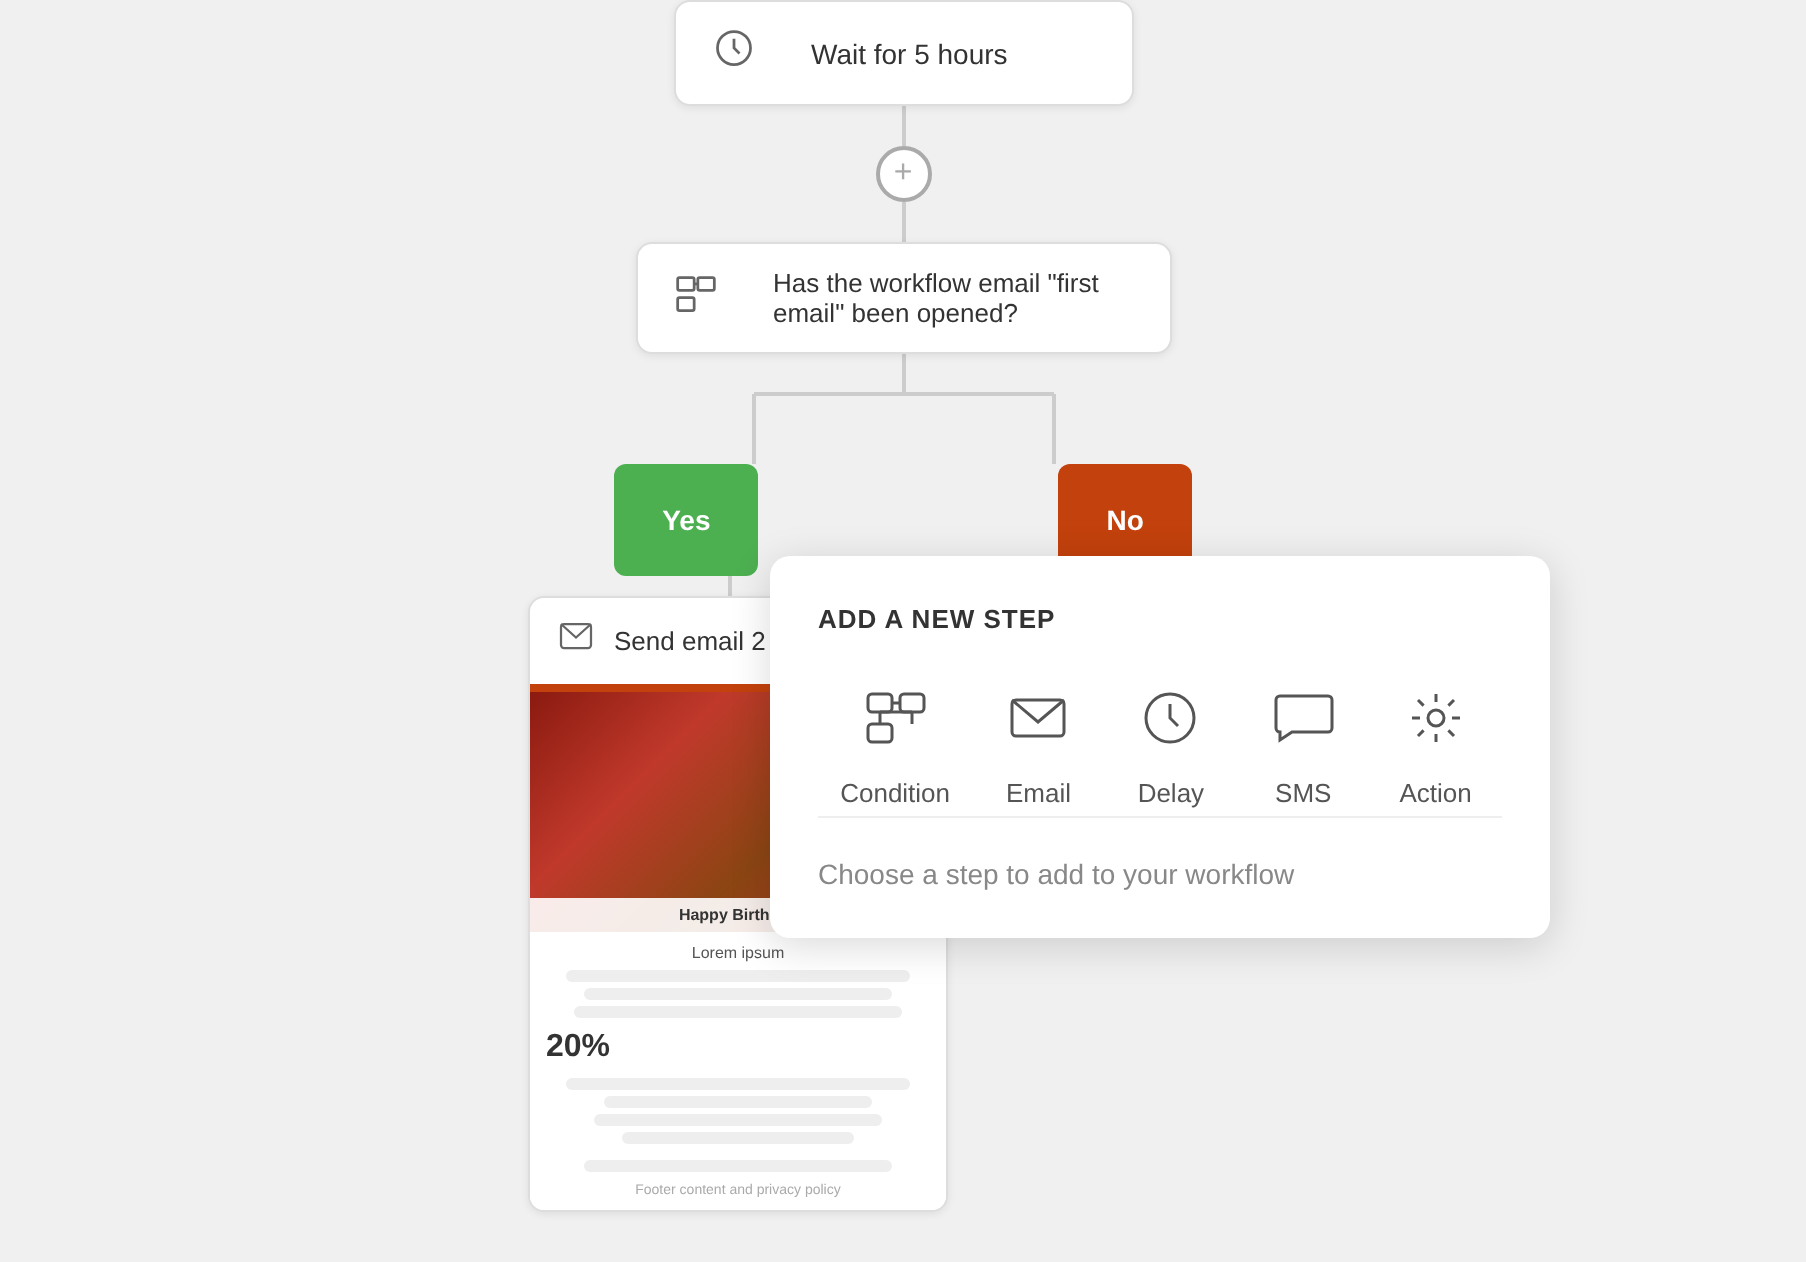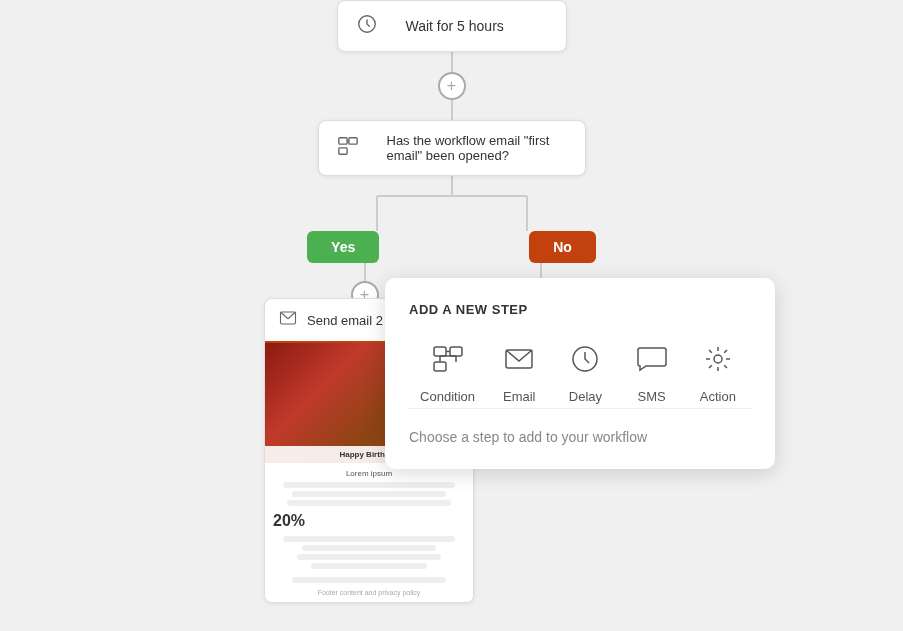--- a/index.html
+++ b/index.html
@@ -46,21 +46,21 @@
       font-size: 14px;
       color: #333;
       font-weight: 500;
     }
 
     .branch-yes {
       background: #4caf50;
       color: white;
       border: none;
       border-radius: 6px;
-      padding: 8px 24px;
+      padding: 20px 24px;
       font-size: 14px;
       font-weight: 600;
       cursor: pointer;
       text-align: center;
     }
 
     .branch-no {
       background: #c2410c;
       color: white;
       border: none;
@@ -142,21 +142,21 @@
       top: 298px;
       left: 264px;
       overflow: hidden;
     }
 
     .email-preview-header {
       display: flex;
       align-items: center;
       gap: 10px;
       padding: 10px 14px;
-      border-bottom: 2px solid #c2410c;
+      border-bottom: 4px solid #c2410c;
     }
 
     .email-preview-title {
       font-size: 13px;
       font-weight: 500;
       color: #333;
     }
 
     .email-text-line {
       background: #eee;

